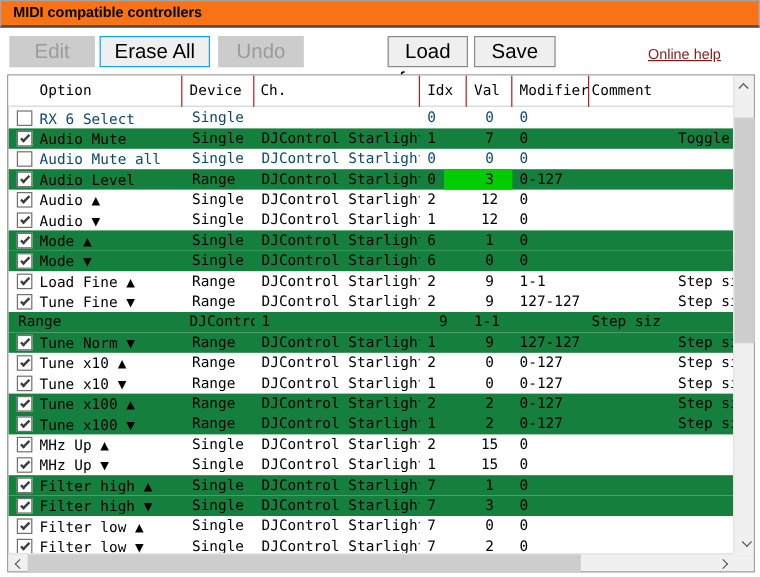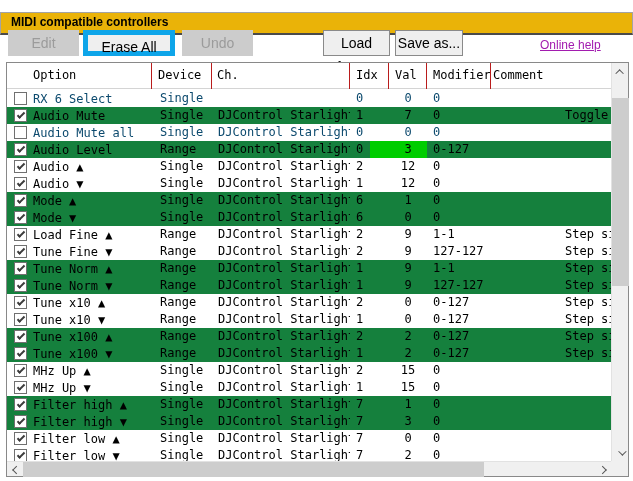--- a/index.html
+++ b/index.html
@@ -1,35 +1,35 @@
 <!DOCTYPE html>
 <html><head>
 <meta charset="utf-8">
 <style>
   html,body{margin:0;padding:0;background:#ffffff;width:633px;height:481px;overflow:hidden;
     font-family:"Liberation Sans",sans-serif;}
   *{box-sizing:border-box;}
 
   
-  .title-strip{position:absolute;left:0;top:12px;width:633px;height:23px;background:#eab308;
+  .title-strip{position:absolute;left:0;top:0;width:633px;height:23px;background:#f97316;
     border:1px solid #a3a3a3;border-bottom:2px solid #4a4a4a;}
   .title-strip .t{font-size:12px;font-weight:bold;color:#000;line-height:19px;padding-left:10px;display:block;}
 
   
-  .btn{position:absolute;top:30px;height:26px;font-size:14px;text-align:center;line-height:24px;
+  .btn{position:absolute;top:30px;height:26px;font-size:17px;text-align:center;line-height:24px;
     font-family:"Liberation Sans",sans-serif;cursor:default;}
   .btn.enabled{background:#efefef;border:1px solid #8a8a8a;color:#000;}
-  .btn.default{border:5px solid #0ea5e9;}
+  .btn.default{border:1px solid #0ea5e9;}
   .btn.disabled{background:#cccccc;border:1px solid #cccccc;color:#9b9b9b;}
   #btn-edit{left:8px;width:71px;}
   #btn-erase{left:83px;width:92px;}
   #btn-undo{left:182px;width:71px;}
   #btn-load{left:323px;width:67px;}
   #btn-save{left:395px;width:68px;}
-  .help-link{position:absolute;left:540px;top:38px;font-size:12px;color:#a21caf;text-decoration:underline;cursor:pointer;}
+  .help-link{position:absolute;left:540px;top:38px;font-size:12px;color:#7f1d1d;text-decoration:underline;cursor:pointer;}
 
   
   .midi-table{position:absolute;left:6px;top:62px;width:623px;height:415px;background:#fff;
     border:1px solid #898989;font-family:"DejaVu Sans Mono","Liberation Mono",monospace;font-size:12px;color:#000;}
   .grid{display:grid;grid-template-columns:145px 60px 138px 39px 38px 64px 72px 1fr;}
   .thead{position:absolute;left:0;top:0;width:604px;height:26px;background:#fff;border-bottom:1px solid #d4d4d4;}
   .th{line-height:25px;height:26px;border-right:1px solid #b91c1c;overflow:hidden;white-space:nowrap;}
   .th.h-option{padding-left:26px;}
   .th.h-type{padding-left:8px;}
   .th.h-device{padding-left:6px;}
@@ -242,26 +242,20 @@
     </div>
     <div class="cell c-type">Range</div>
     <div class="cell c-device">DJControl Starlight</div>
     <div class="cell c-ch">2</div>
     <div class="cell c-idx">9</div>
     <div class="cell c-val">127-127</div>
     <div class="cell c-mod"></div>
     <div class="cell c-comment">Step siz</div>
   </div>
       <div class="row grid alt checked">
-    <div class="cell c-option">
-      <span class="checkbox">
-            <span class="check"></span>
-          </span>
-      <span class="opt-label">Tune Norm ▲</span>
-    </div>
     <div class="cell c-type">Range</div>
     <div class="cell c-device">DJControl Starlight</div>
     <div class="cell c-ch">1</div>
     <div class="cell c-idx">9</div>
     <div class="cell c-val">1-1</div>
     <div class="cell c-mod"></div>
     <div class="cell c-comment">Step siz</div>
   </div>
       <div class="row grid alt checked">
     <div class="cell c-option">

